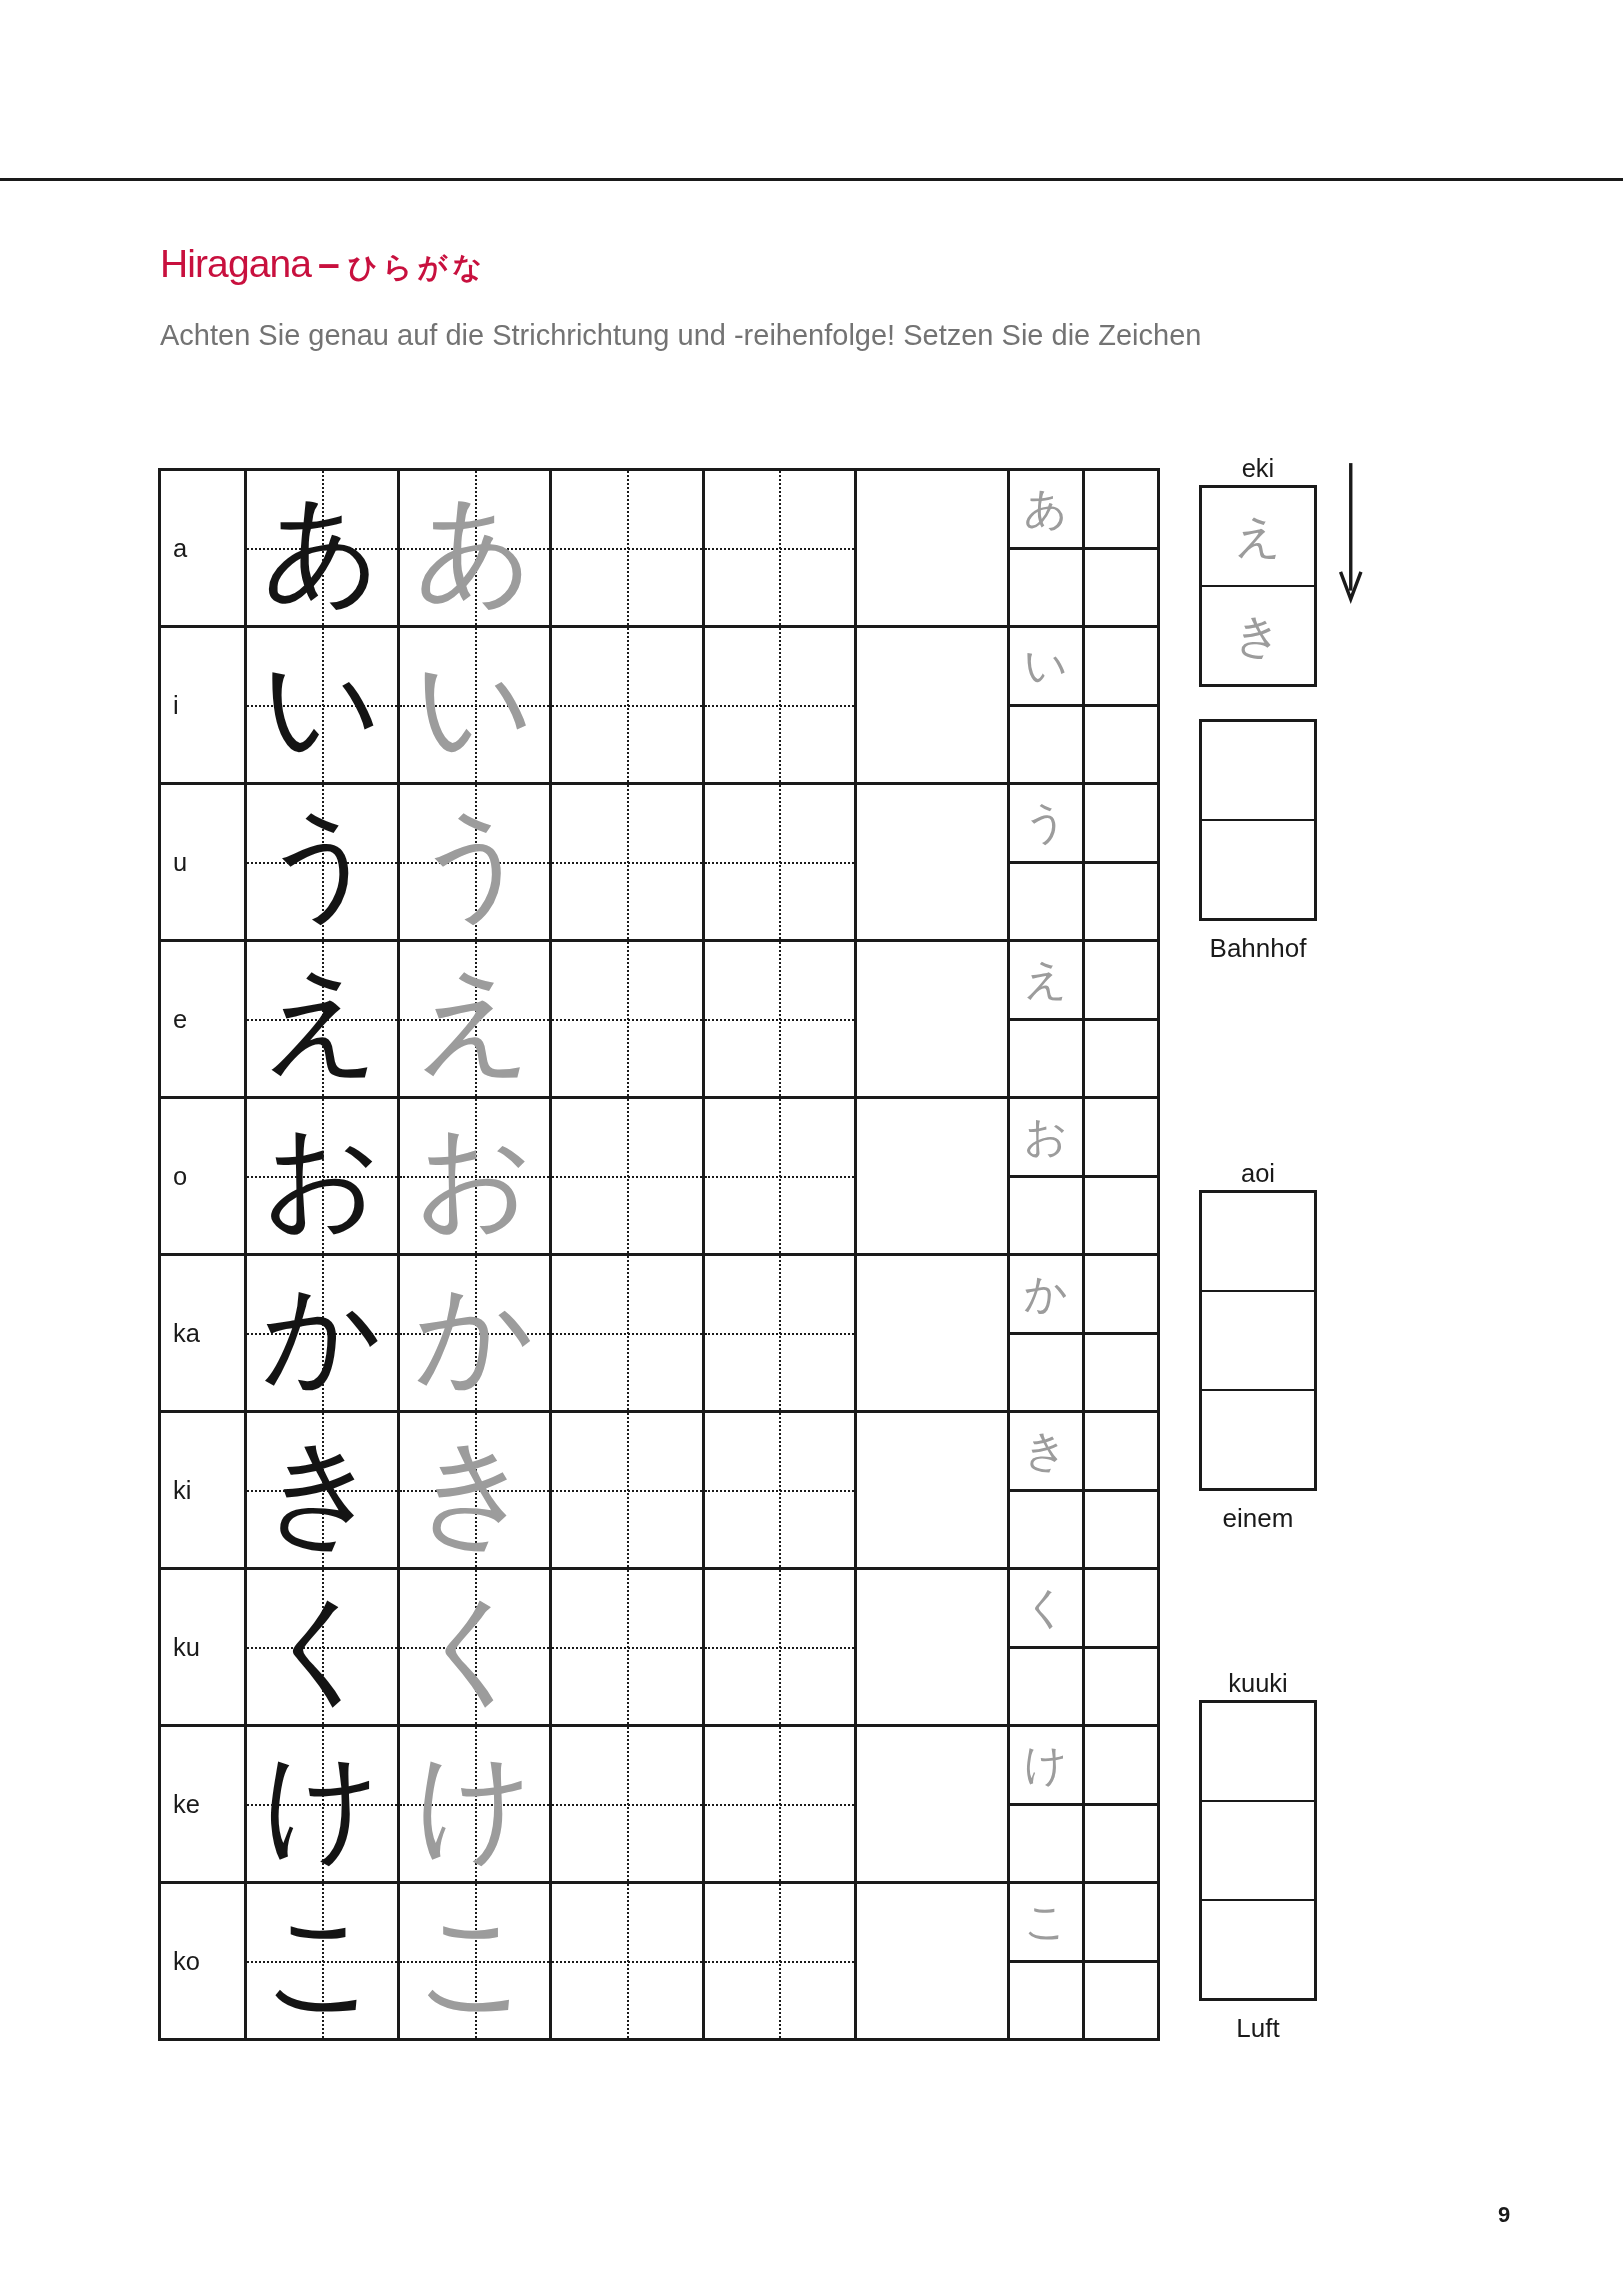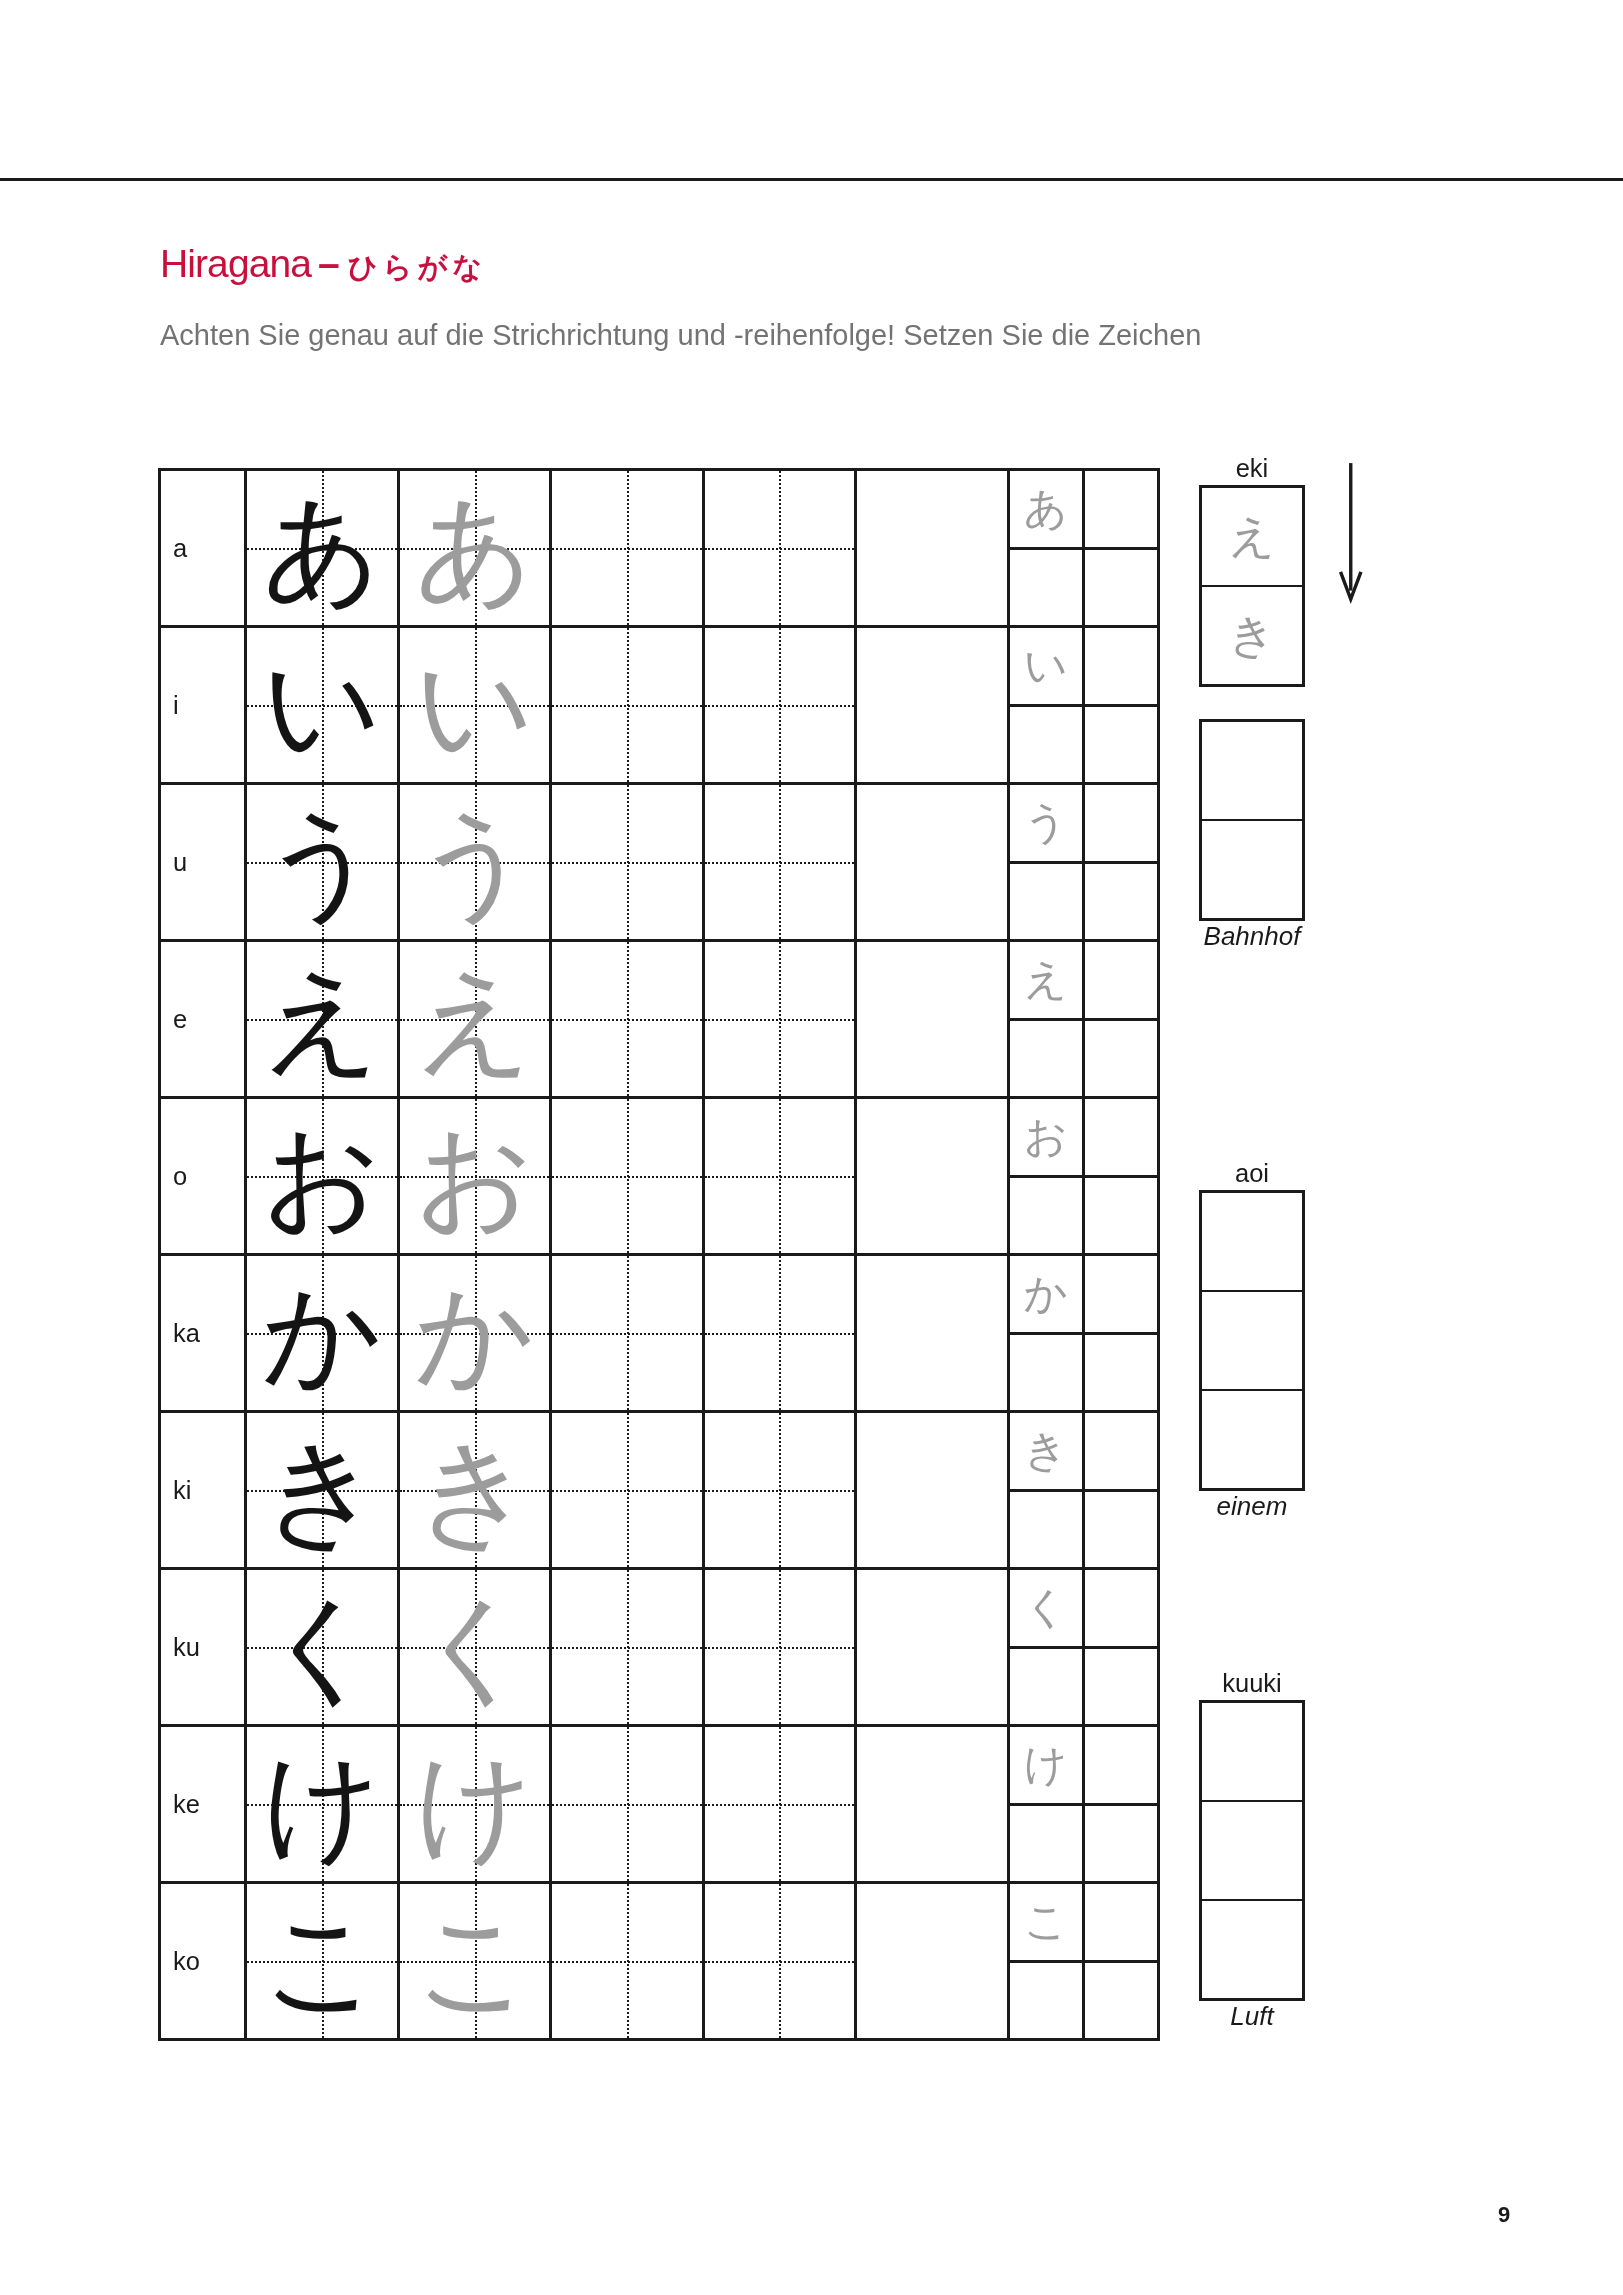--- a/index.html
+++ b/index.html
@@ -22,27 +22,27 @@
   .grid td.small { width:71px; height:73px; }
   .sq .hguide { position:absolute; left:0; right:0; top:50%; border-top:2.6px dotted #1a1a1a; }
   .sq .vguide { position:absolute; top:0; bottom:0; left:50%; border-left:2.6px dotted #1a1a1a; }
   .sq .ch { position:absolute; left:0; top:0; width:100%; height:100%; display:flex; align-items:center; justify-content:center;
             font-family:"DejaVu Sans", sans-serif; font-size:117px; line-height:1; z-index:2; }
   .sq .ch.model { color:#141414; }
   .sq .ch.trace { color:#9c9c9c; }
   .small .sch { font-family:"DejaVu Sans", sans-serif; font-size:43px; color:#9c9c9c; display:flex; align-items:center; justify-content:center; height:100%; }
 
   
-  .word { position:absolute; left:1199px; width:106px; }
+  .word { position:absolute; left:1199px; width:118px; }
   .word .rom { text-align:center; font-size:25.5px; height:34px; line-height:34px; }
   .word .boxes { border:3.4px solid #1a1a1a; }
   .word .box { height:97px; border-top:2.6px solid #1a1a1a; display:flex; align-items:center; justify-content:center;
                font-family:"DejaVu Sans", sans-serif; font-size:46px; color:#9c9c9c; }
   .word .box:first-child { border-top:none; }
-  .word .meaning { text-align:center; font-style:italic; font-size:26px; }
+  .word .meaning { text-align:center; font-size:26px; margin-top:12px; }
   .arrow { position:absolute; left:1338px; top:463px; width:25.5px; height:143px; }
   .page-num { position:absolute; left:1498px; top:2202px; font-size:22px; font-weight:bold; }
 </style>
 </head>
 <body>
 
 <div class="top-rule"></div>
 
 <div class="title">
   <span class="t-main">Hiragana</span><span class="t-dash">–</span><span class="t-kana">ひらがな</span>

